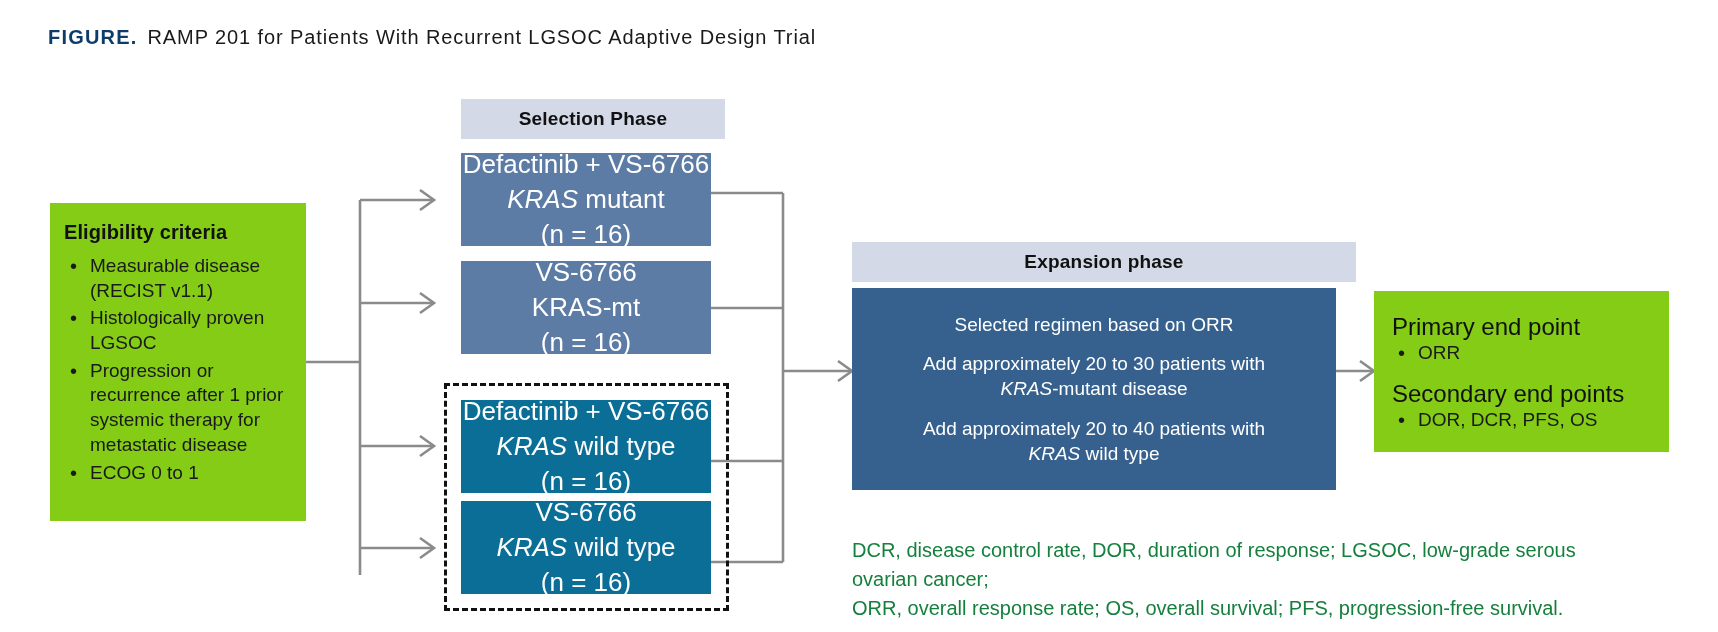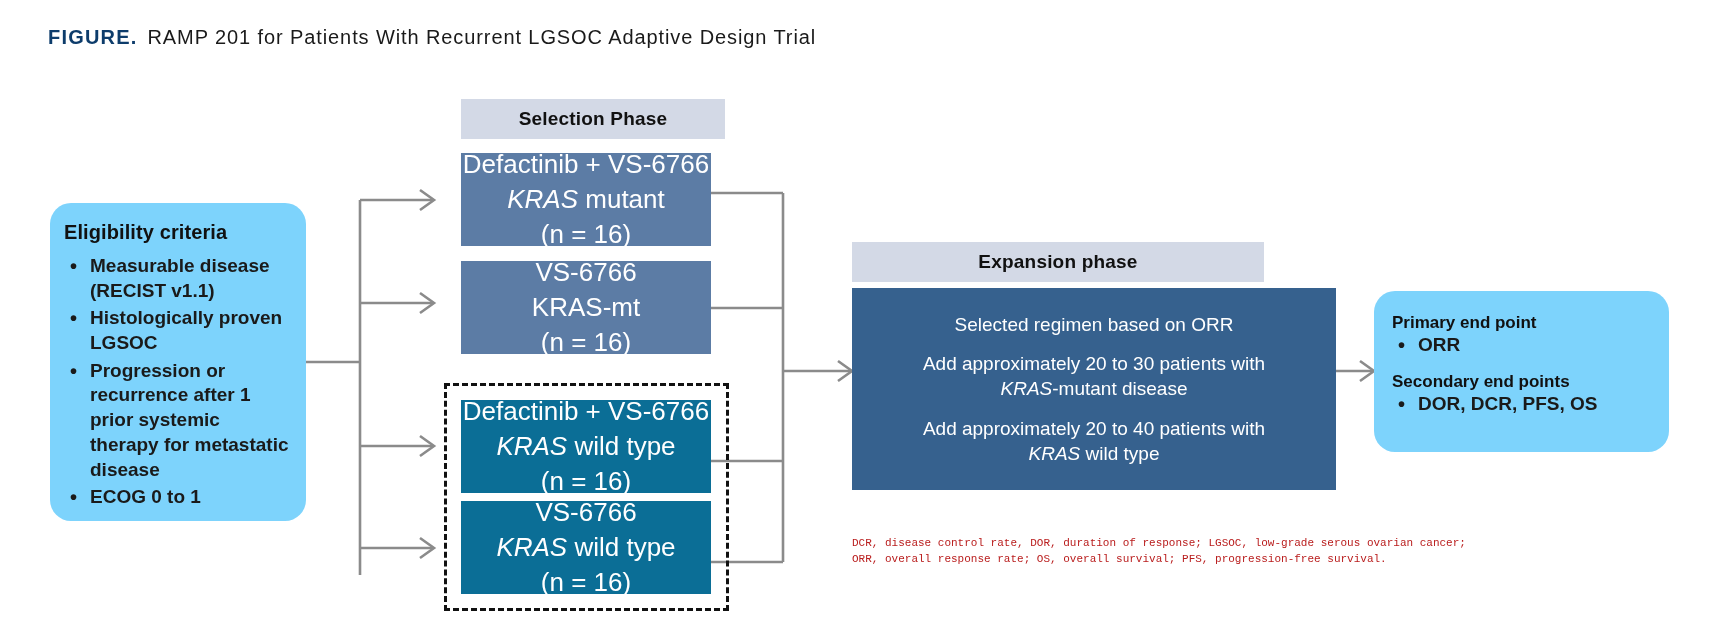--- a/index.html
+++ b/index.html
@@ -38,23 +38,22 @@
     font-weight: 500;
     color: #1a1a1a;
     letter-spacing: 0.9px;
     margin-left: 10px;
   }
 
   
   .box { position: absolute; box-sizing: border-box; }
 
   .grey-panel {
-    background: #7dd3fc;
+    background: #84cc16;
     color: #1a1a1a;
-    border-radius: 21px;
   }
 
   .phase-header {
     background: #d3d9e6;
     color: #111111;
     font-weight: bold;
     font-size: 19px;
     display: flex;
     align-items: center;
     justify-content: center;
@@ -106,48 +105,46 @@
     padding: 0;
     list-style: none;
     font-size: 19px;
     line-height: 1.30;
     color: #1a1a1a;
   }
   ul.bullets > li {
     position: relative;
     padding-left: 26px;
     margin-bottom: 3px;
-    font-weight: bold;
   }
   ul.bullets > li::before {
     content: "\2022";
     position: absolute;
     left: 6px;
     top: -1px;
     font-size: 20px;
     line-height: 1.30;
   }
 
   .ep-head {
-    font-weight: bold;
-    font-size: 17px;
+    font-weight: normal;
+    font-size: 24px;
     color: #111111;
   }
   .ep-head.second { margin-top: 14px; }
 
   
   .footnote {
     position: absolute;
     left: 852px;
     top: 536px;
     width: 730px;
-    font-size: 11px;
+    font-size: 20px;
     line-height: 1.45;
-    color: #b91c1c;
-    font-family: Liberation Mono, monospace;
+    color: #15803d;
   }
 
   
   #wires {
     position: absolute;
     left: 0; top: 0;
     width: 1718px; height: 632px;
     pointer-events: none;
   }
   .wire { stroke: #8b8b8b; stroke-width: 2.6px; fill: none; }
@@ -222,21 +219,21 @@
     <div><i class="kras">KRAS</i><span> wild type</span></div>
     <div>(n = 16)</div>
   </div>
 
   <div class="box arm-box arm-teal" style="left:461px; top:501px; width:250px; height:93px;">
     <div>VS-6766</div>
     <div><i class="kras">KRAS</i><span> wild type</span></div>
     <div>(n = 16)</div>
   </div>
 
-  <div class="box phase-header" style="left:852px; top:242px; width:412px; height:40px;">Expansion phase</div>
+  <div class="box phase-header" style="left:852px; top:242px; width:504px; height:40px;">Expansion phase</div>
 
   <div class="box expansion-box" style="left:852px; top:288px; width:484px; height:202px;">
     <div class="blk">Selected regimen based on ORR</div>
     <div class="blk">
       <span>Add approximately 20 to 30 patients with</span><br>
       <i class="kras">KRAS</i><span>-mutant disease</span>
     </div>
     <div class="blk">
       <span>Add approximately 20 to 40 patients with</span><br>
       <i class="kras">KRAS</i><span> wild type</span>

